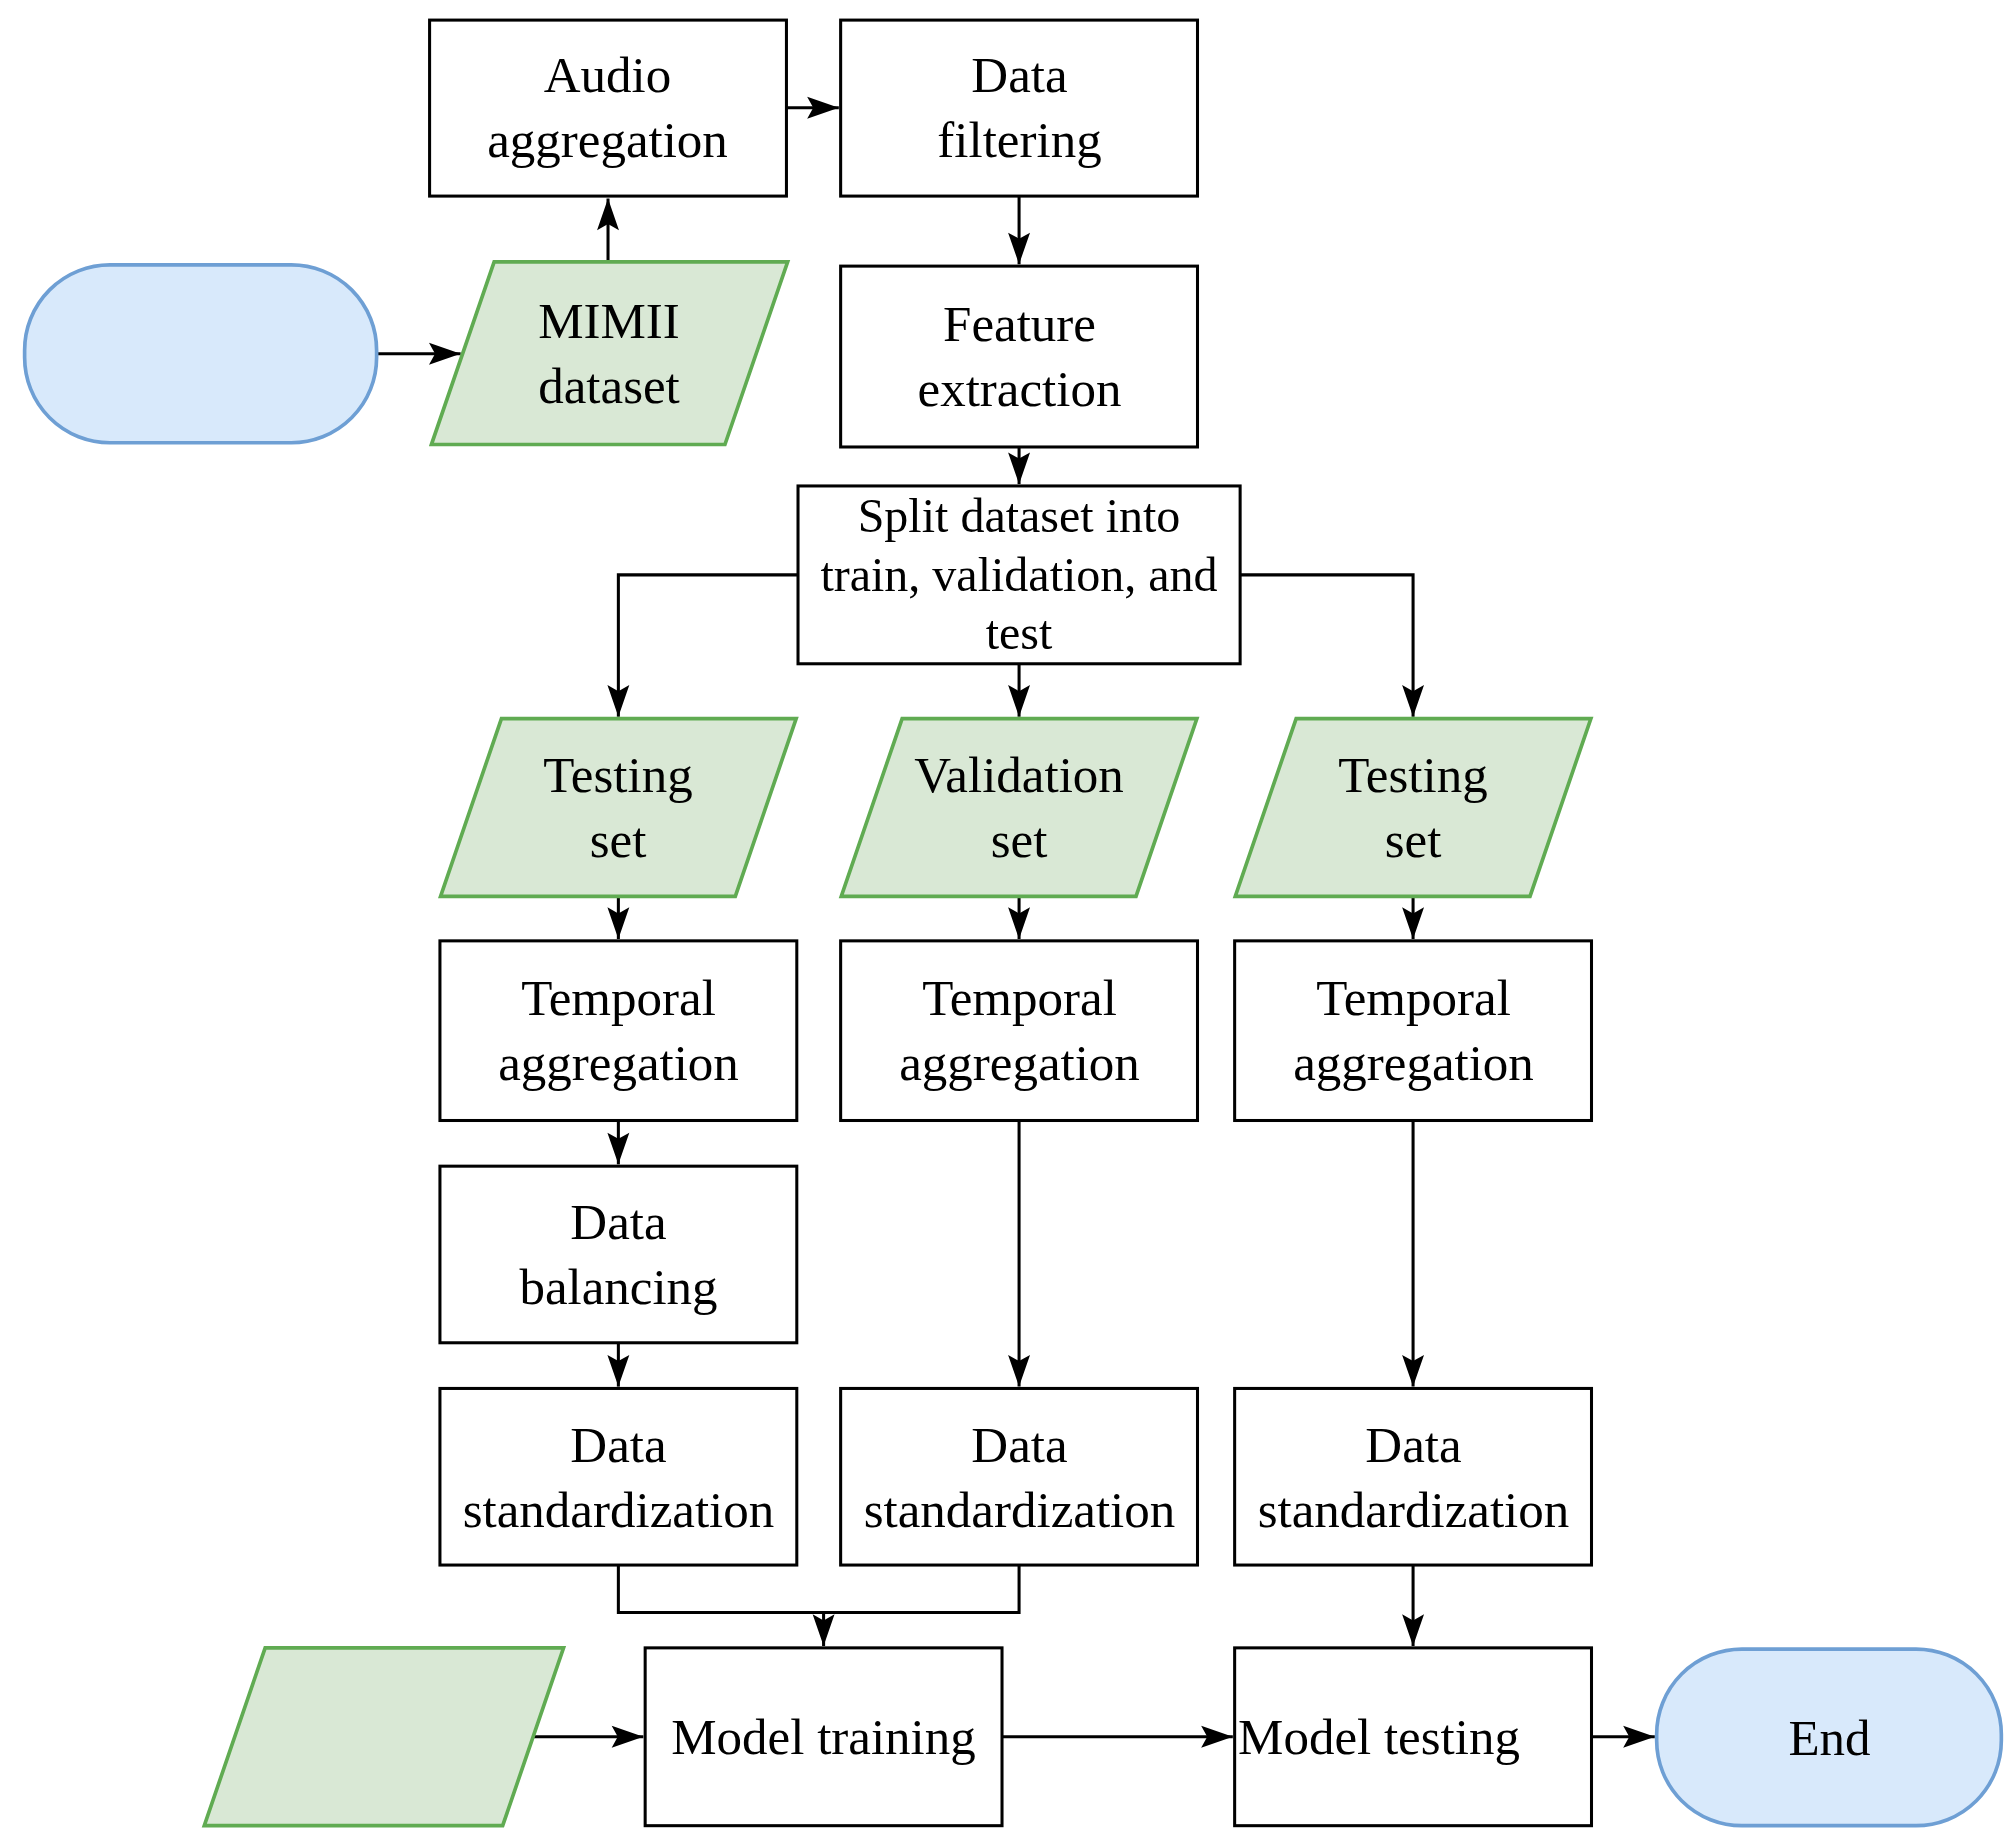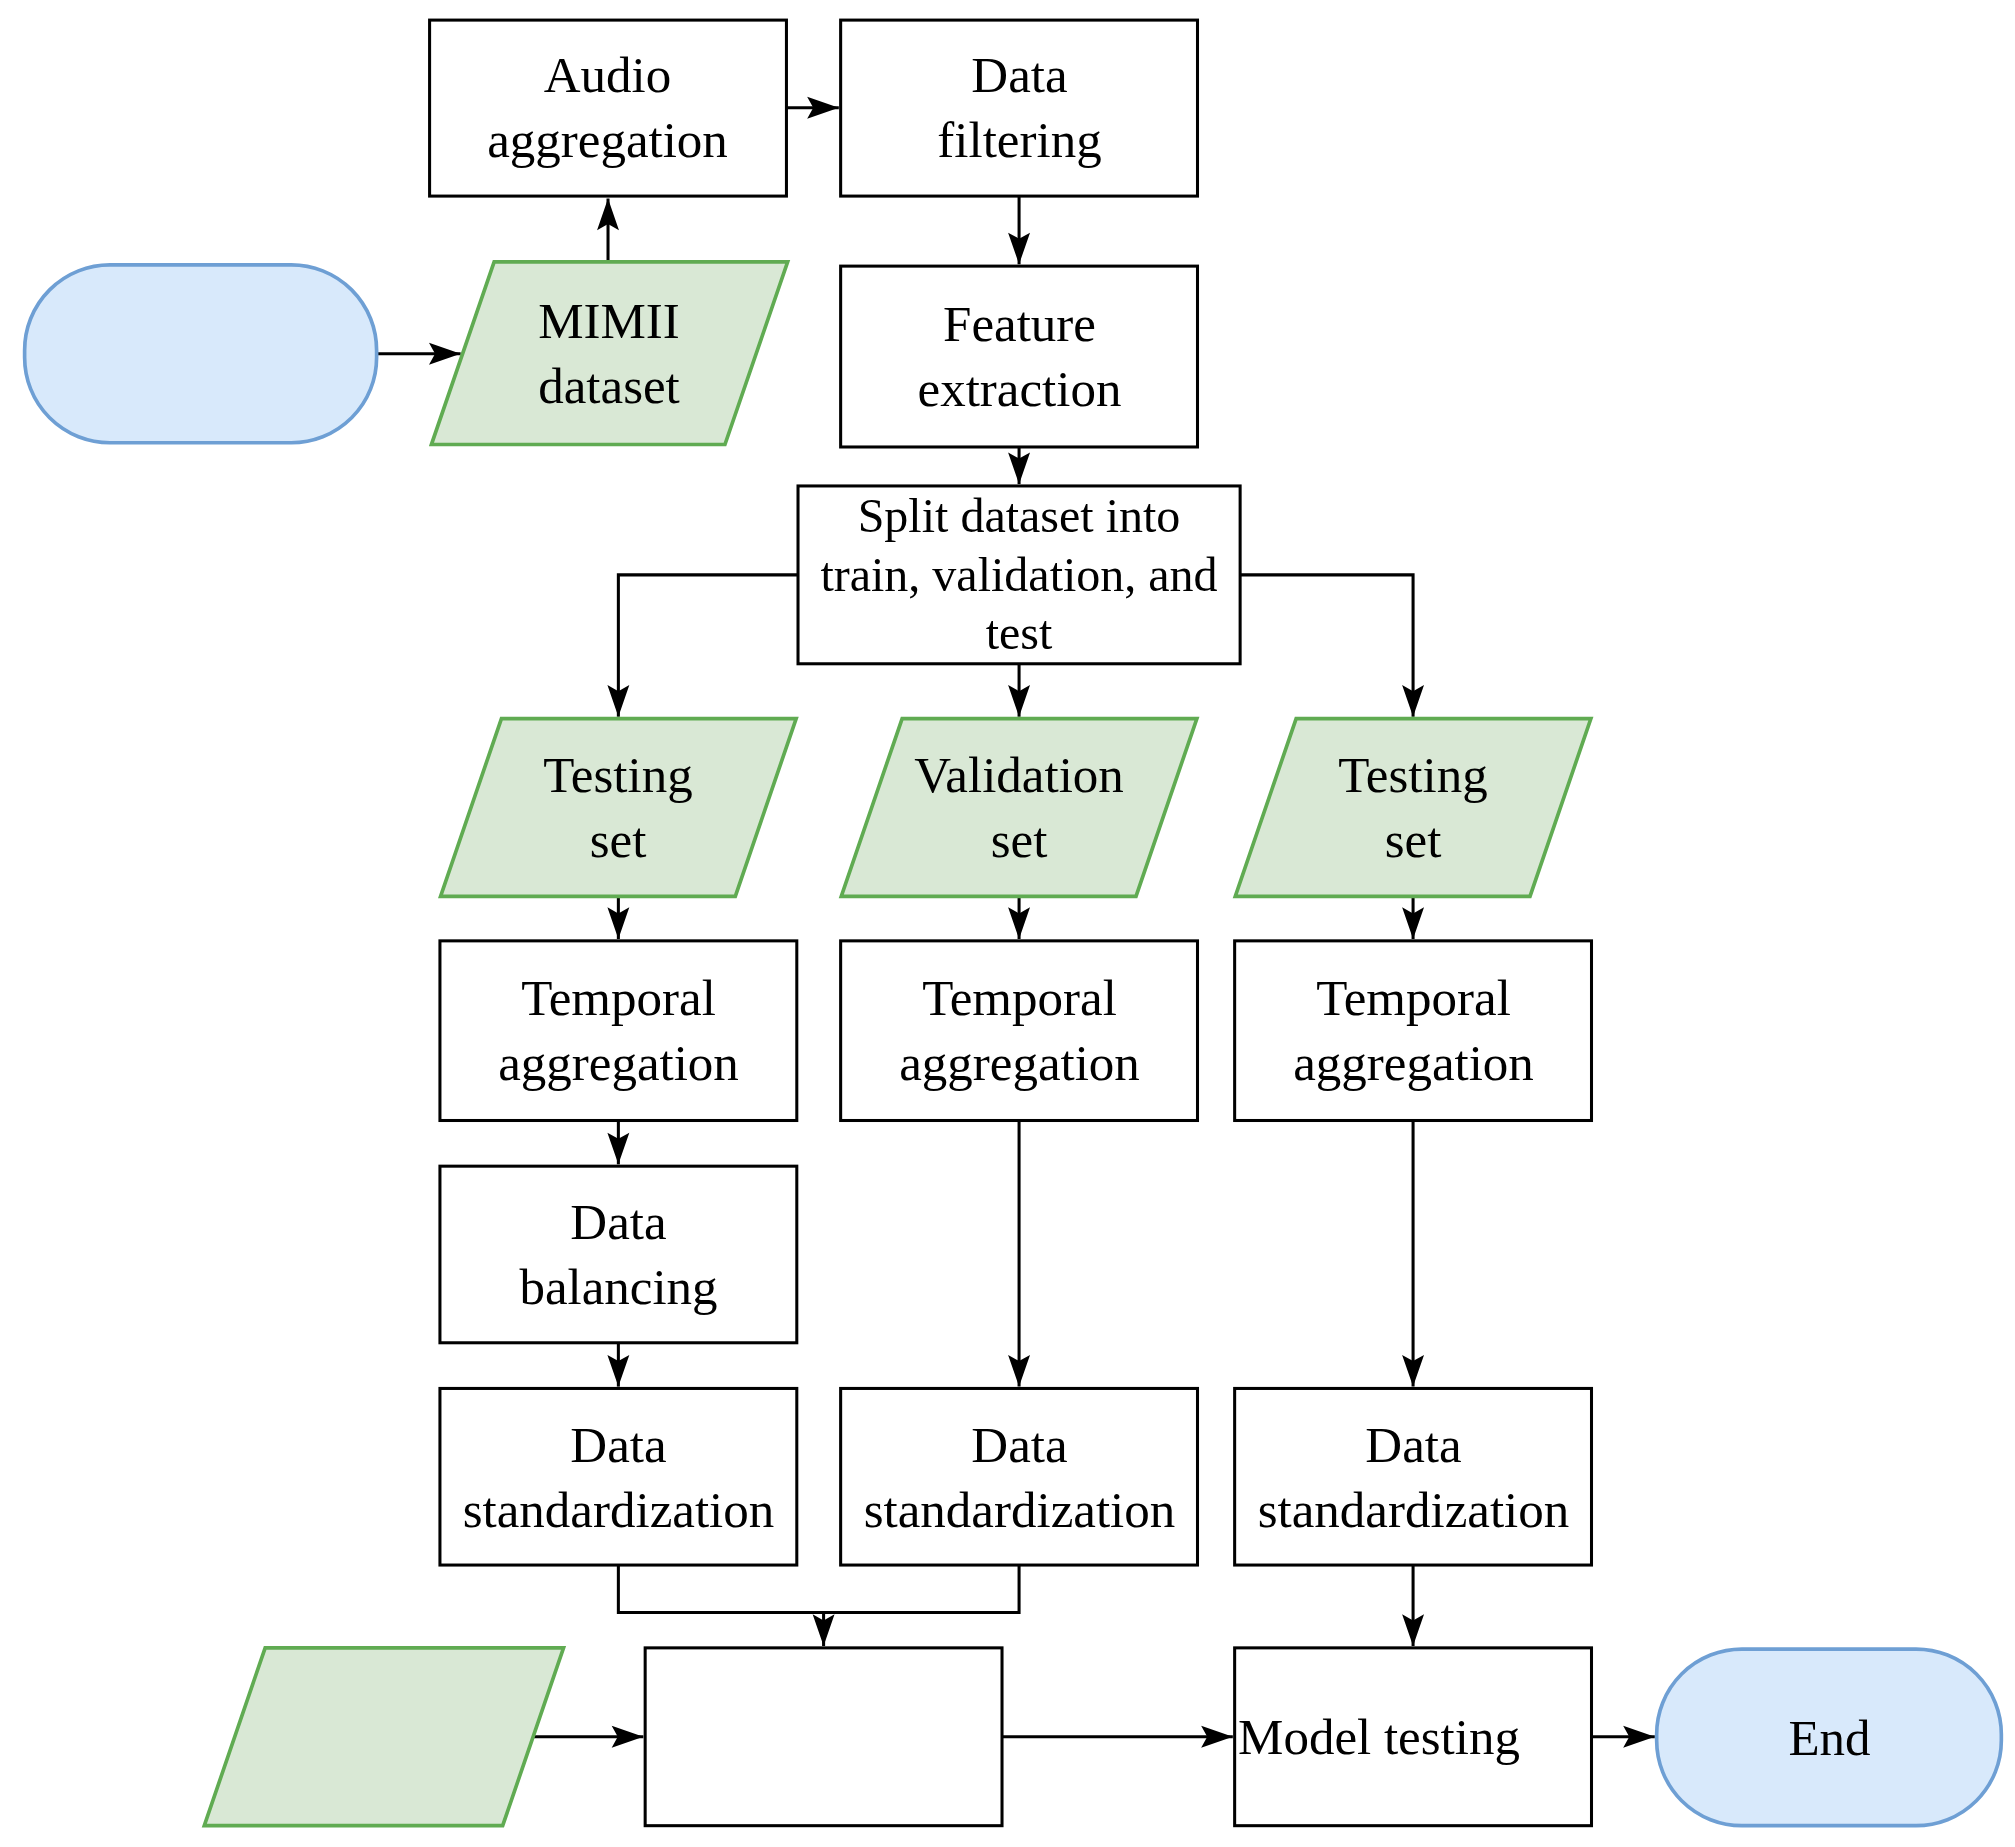--- a/index.html
+++ b/index.html
@@ -109,17 +109,18 @@
   <div class="label" style="left:1235px;top:941px;width:357px;height:180px">Temporal
 aggregation</div>
   <div class="label" style="left:440px;top:1166px;width:357px;height:177px">Data
 balancing</div>
   <div class="label" style="left:440px;top:1389px;width:357px;height:177px">Data
 standardization</div>
   <div class="label" style="left:841px;top:1389px;width:357px;height:177px">Data
 standardization</div>
   <div class="label" style="left:1235px;top:1389px;width:357px;height:177px">Data
 standardization</div>
+  <div class="label" style="left:645px;top:1648px;width:357px;height:178px">Model training</div>
   <div class="label" style="left:1235px;top:1648px;width:288px;height:178px">Model testing</div>
   <div class="label" style="left:1657px;top:1650px;width:345px;height:177px">End</div>
 
 </div>
 
 
 </body></html>

